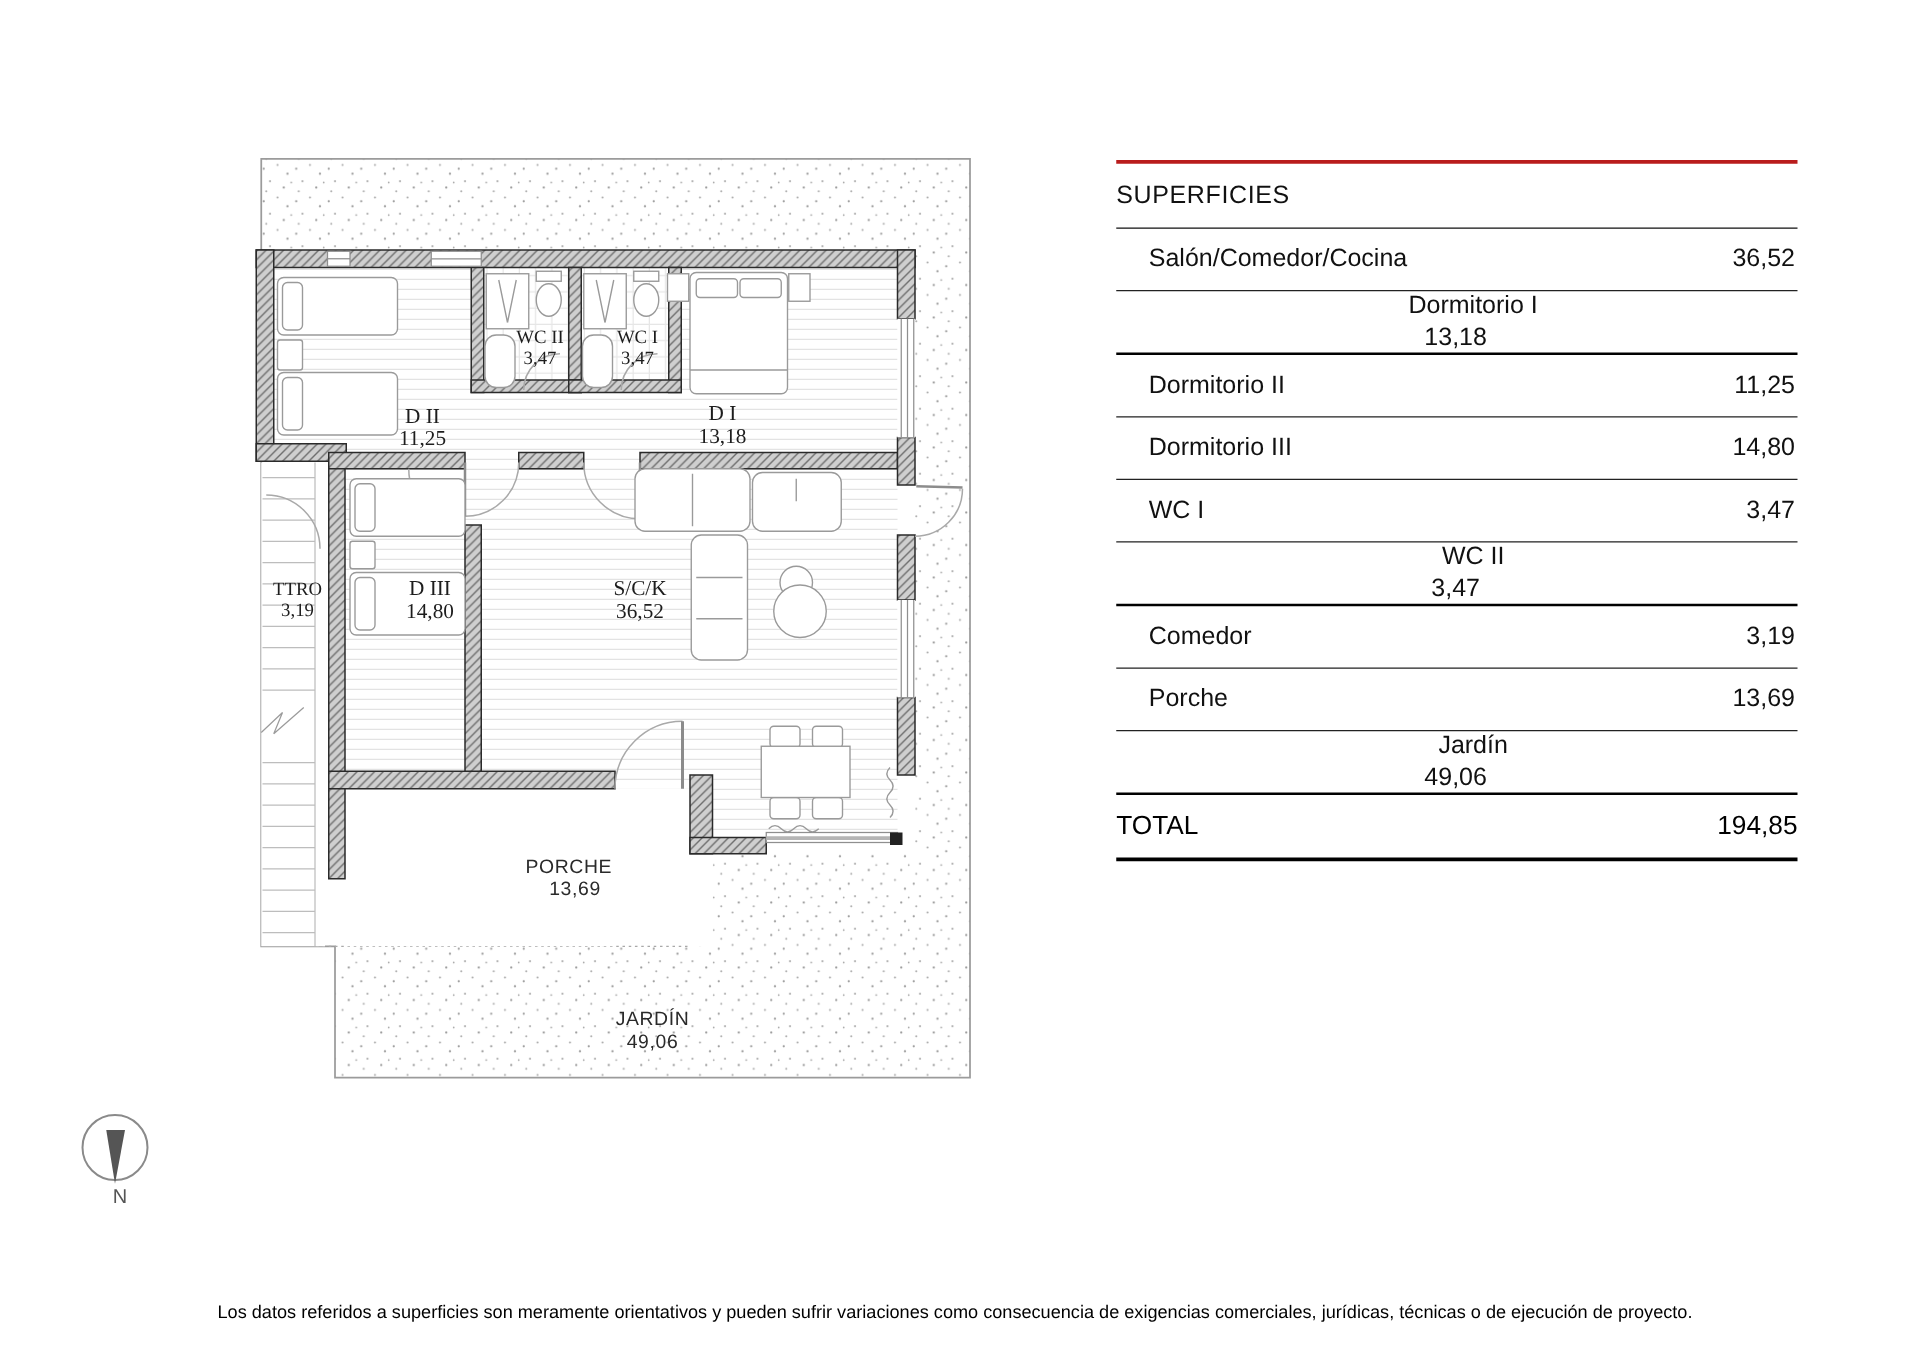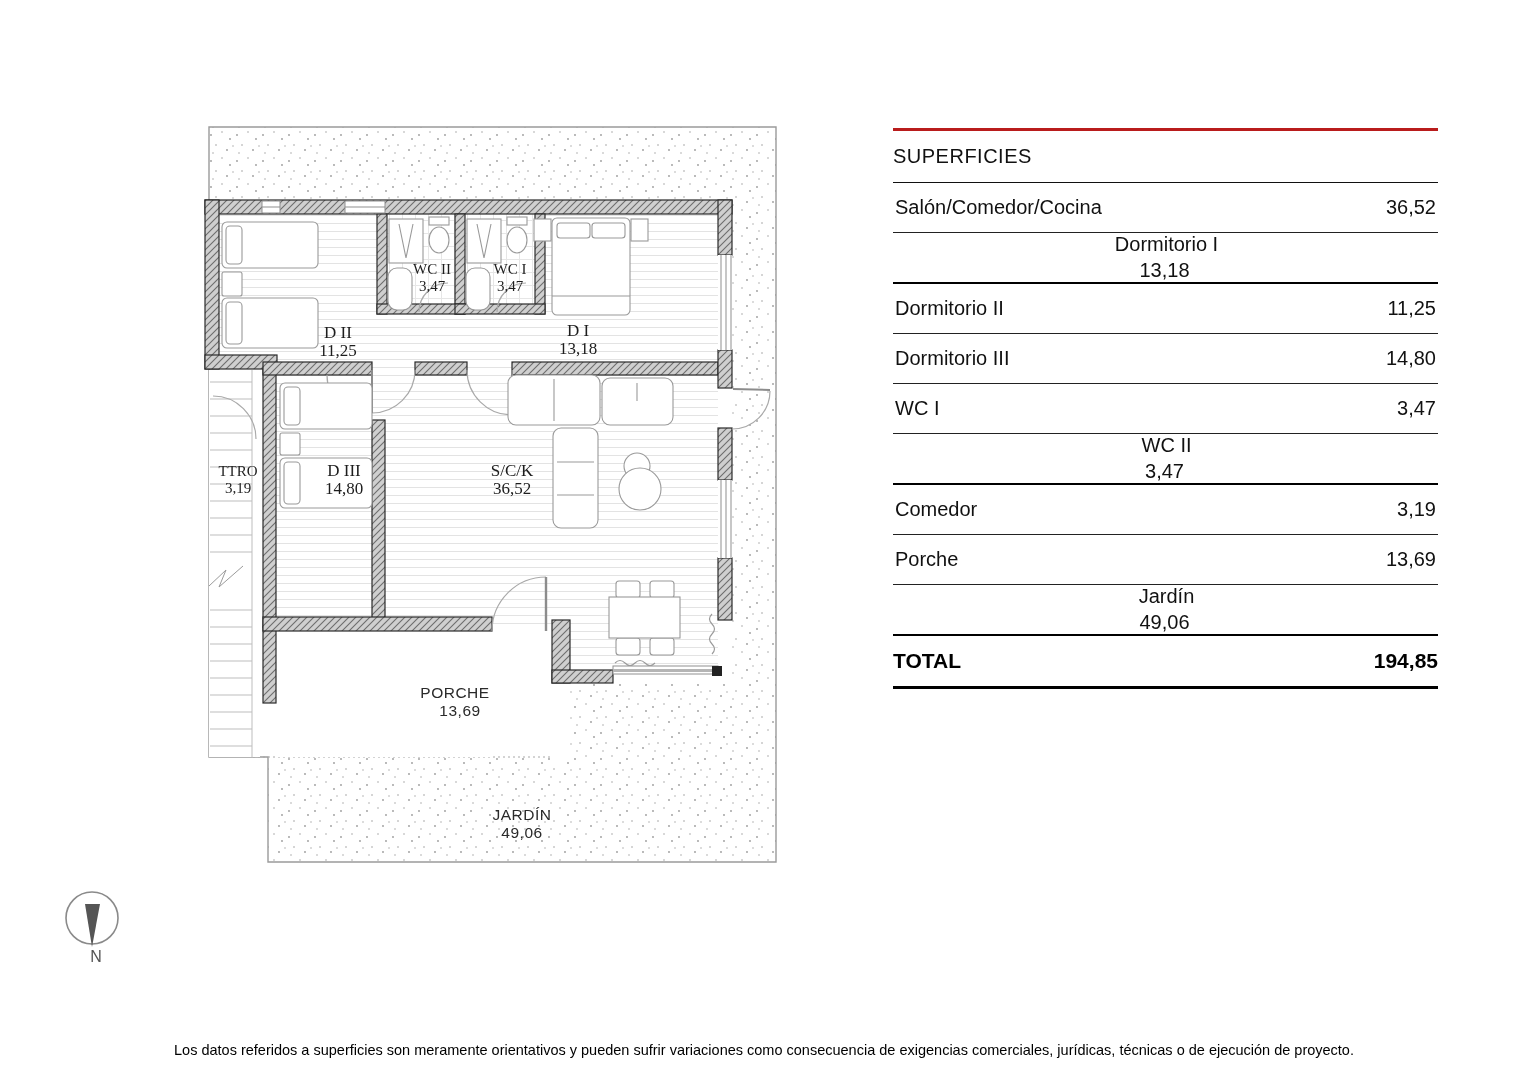--- a/index.html
+++ b/index.html
@@ -7,24 +7,24 @@
         font-family:"Liberation Sans",sans-serif;color:#1a1a1a;}
   .plan-svg{position:absolute;left:0;top:0;width:1528px;height:1080px;}
 
   
   .surf-table{position:absolute;left:893px;top:128px;width:545px;border-top:3px solid #b91c1c;}
   .surf-header{height:51px;display:flex;align-items:center;border-bottom:1.6px solid #111;
                font-size:20px;letter-spacing:.5px;color:#111;}
   .surf-row{height:49px;display:flex;align-items:center;justify-content:space-between;
             border-bottom:1.4px solid #222;font-size:20px;color:#111;}
   .surf-row.thick{border-bottom:2.8px solid #000;flex-direction:column;}
-  .surf-row .lbl{padding-left:2px;}
+  .surf-row .lbl{padding-left:2px;margin-left:24px;}
   .surf-row .val{padding-right:2px;}
   .surf-total{height:50px;display:flex;align-items:center;justify-content:space-between;
-              border-bottom:3px solid #000;font-size:21px;font-weight:bold;color:#000;}
+              border-bottom:3px solid #000;font-size:21px;font-weight:normal;color:#000;}
 
   
   .brand{position:absolute;right:88px;top:806px;text-align:right;color:#111;}
   .brand .name{font-size:110px;line-height:1.0;letter-spacing:-2px;transform:scaleY(1.02);}
   .brand .code{font-size:74px;line-height:1.0;margin-top:10px;letter-spacing:0px;}
 
   
   .disclaimer{position:absolute;left:0;right:0;top:1042px;text-align:center;
               font-size:14.5px;color:#000000;}
 

